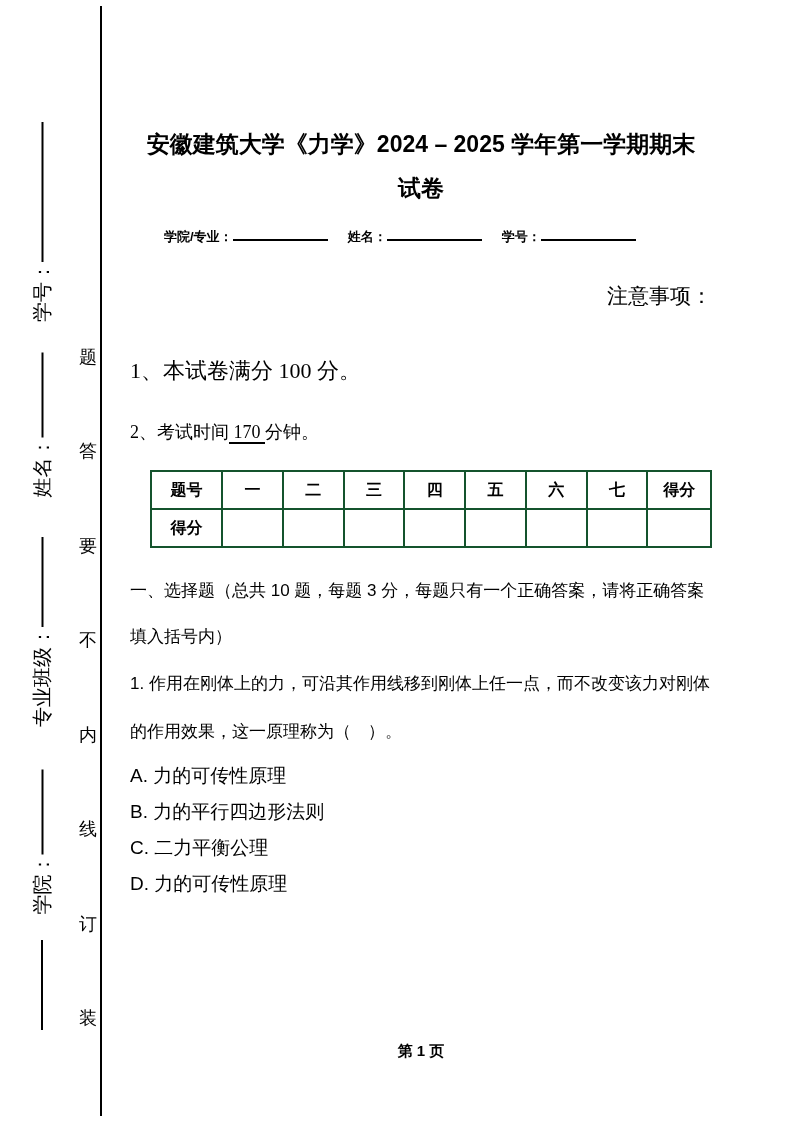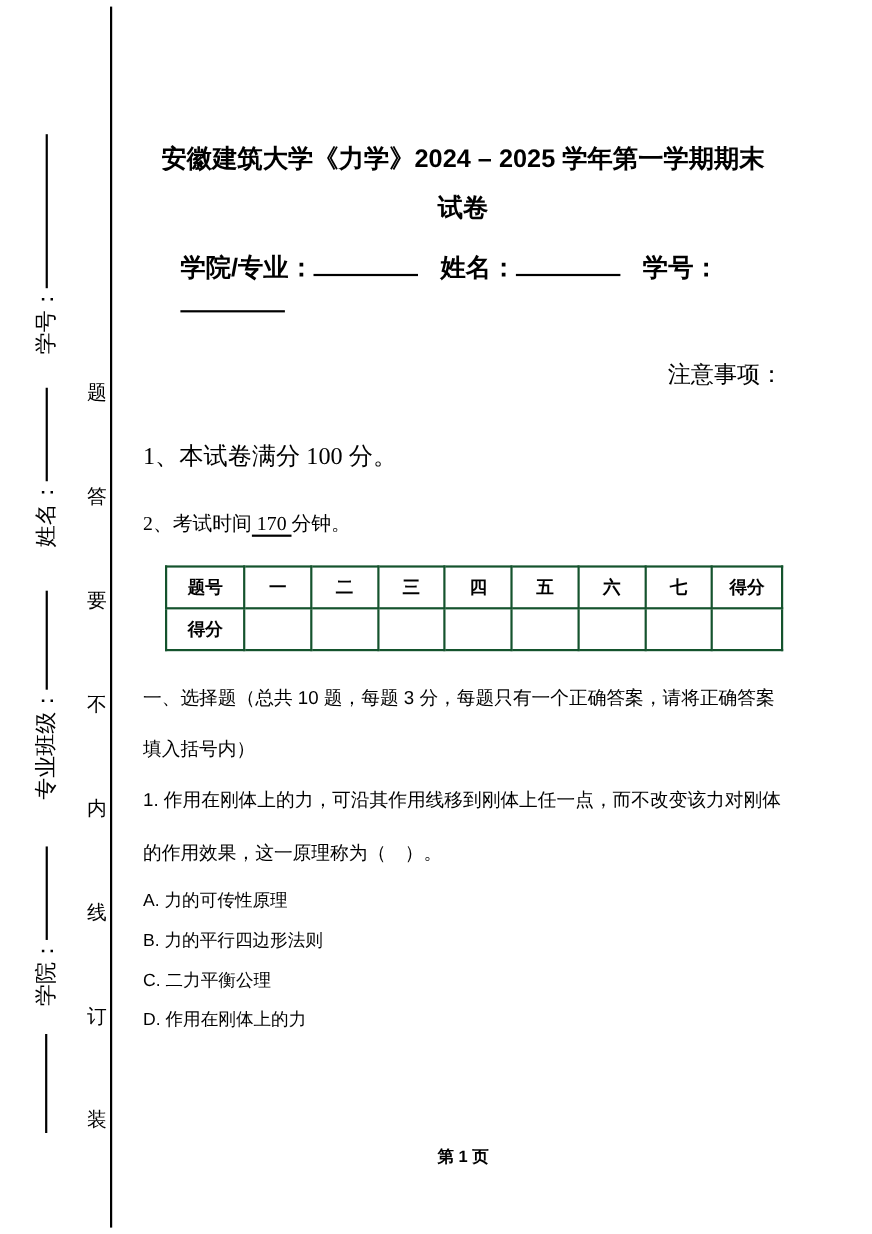--- a/index.html
+++ b/index.html
@@ -71,21 +71,21 @@
     font-family: "Liberation Sans", sans-serif;
     font-weight: bold;
     font-size: 23px;
     line-height: 44px;
   }
   .head-fields {
     margin-top: 16px;
     padding-left: 34px;
     font-family: "Liberation Sans", sans-serif;
     font-weight: bold;
-    font-size: 23px;
+    font-size: 13px;
   }
   .head-fields .blank {
     display: inline-block;
     width: 95px;
     height: 1em;
     border-bottom: 2px solid #000;
     margin-right: 20px;
     vertical-align: baseline;
   }
   .head-fields .blank:last-child { margin-right: 0; }
@@ -125,21 +125,21 @@
   }
   .question-text {
     margin: 0;
     font-family: "Liberation Sans", sans-serif;
     font-size: 17px;
     line-height: 48px;
   }
   .option {
     margin: 12px 0 0 0;
     font-family: "Liberation Sans", sans-serif;
-    font-size: 16px;
+    font-size: 19px;
     line-height: 24px;
   }
   .option.first { margin-top: 8px; }
 
   .page-footer {
     position: absolute;
     left: 130px;
     width: 582px;
     top: 1042px;
     text-align: center;
@@ -232,21 +232,21 @@
     </tbody>
       </table>
 
     <p class="section-heading">一、选择题（总共 10 题，每题 3 分，每题只有一个正确答案，请将正确答案填入括号内）</p>
 
     <p class="question-text">1. 作用在刚体上的力，可沿其作用线移到刚体上任一点，而不改变该力对刚体的作用效果，这一原理称为（　）。</p>
 
     <p class="option first">A. 力的可传性原理</p>
     <p class="option">B. 力的平行四边形法则</p>
     <p class="option">C. 二力平衡公理</p>
-    <p class="option">D. 作用在刚体上的力</p>
+    <p class="option">D. 力的可传性原理</p>
 
   </div>
 
   <div class="page-footer">
     <span>第 1 页</span>
   </div>
 
 </div>
 
 </body></html>

